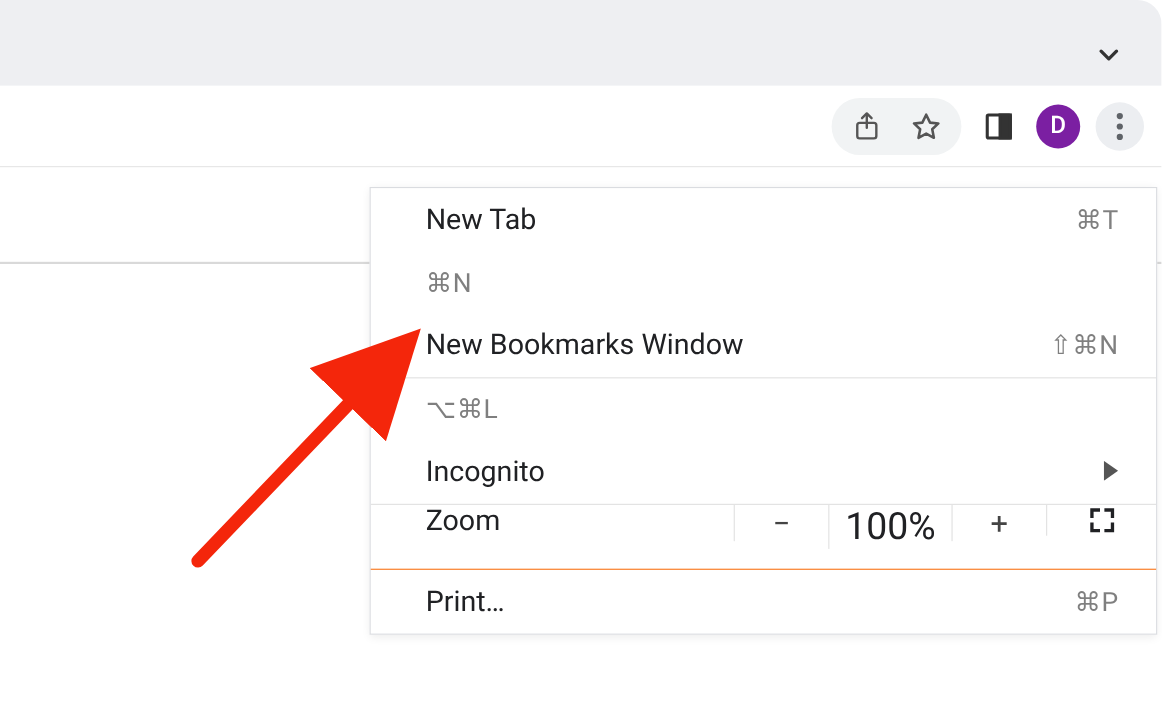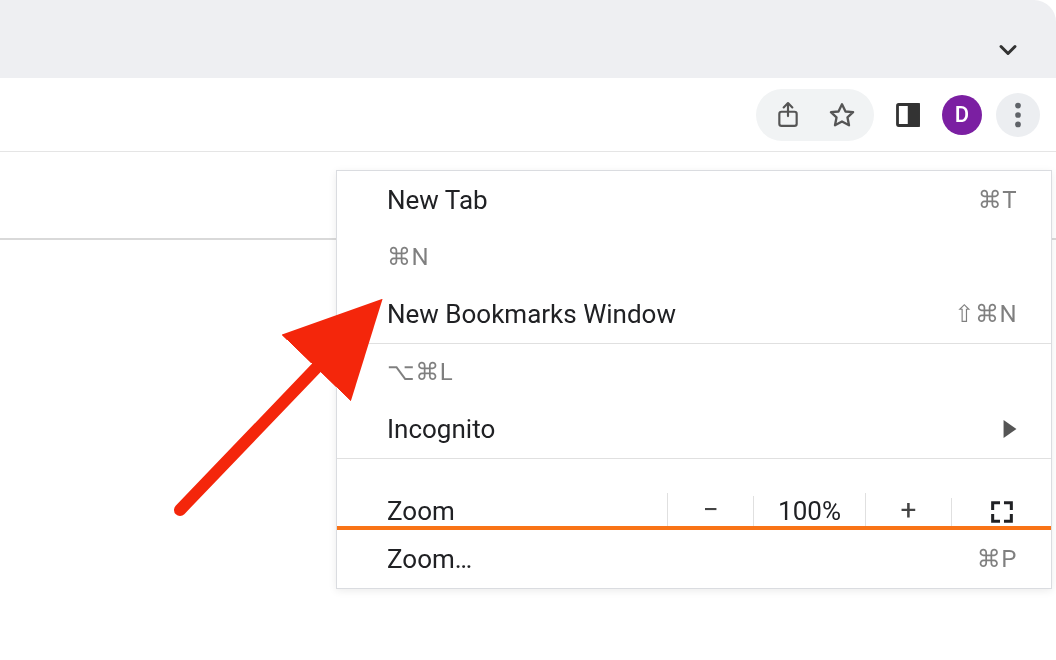--- a/index.html
+++ b/index.html
@@ -100,44 +100,44 @@
     color: rgba(0,0,0,0.5);
     font-size: 24px;
     letter-spacing: 0.5px;
   }
   .menu .sep { height: 1px; background: #e0e0e0; }
   .submenu-arrow { color: #555; }
 
   
   .zoom-row {
     display: flex;
-    align-items: flex-end;
+    align-items: flex-start;
     border-top: 1px solid #e0e0e0;
-    border-bottom: 4px solid #f97316;
-    height: 72px;
+    border-bottom: 1px solid #f97316;
+    height: 60px;
   }
   .zoom-label {
     flex: 1;
     display: flex; align-items: center;
     padding-left: 50px;
     font-size: 26px;
   }
   .zoom-cell {
     width: 86px;
     border-left: 1px solid #e0e0e0;
     display: flex; align-items: center; justify-content: center;
     font-size: 28px;
     color: #444;
     cursor: pointer;
   }
   .zoom-value {
     width: 112px;
     border-left: 1px solid #e0e0e0;
     display: flex; align-items: center; justify-content: center;
-    font-size: 26px;
+    font-size: 34px;
     color: #202124;
   }
   .zoom-fs {
     width: 100px;
     border-left: 1px solid #e0e0e0;
     display: flex; align-items: center; justify-content: center;
     cursor: pointer;
   }
 
   
@@ -232,21 +232,21 @@
       <svg width="28" height="28" viewBox="0 0 24 24" fill="none" stroke="#202124" stroke-width="2.6" stroke-linecap="square">
         <path d="M4 9V4h5"></path>
           <path d="M20 9V4h-5"></path>
           <path d="M4 15v5h5"></path>
           <path d="M20 15v5h-5"></path>
       </svg>
     </div>
   </div>
 
   <div class="row">
-    <span>Zoom…</span>
+    <span>Print…</span>
     <span class="shortcut">⌘P</span>
   </div>
 </div>
 
 <svg class="arrow-overlay" width="1056" height="660">
   <defs>
     <marker id="ah" markerWidth="8" markerHeight="8" refX="6" refY="4" orient="auto">
       <polygon points="0,0 8,4 0,8" fill="#f4260b"></polygon>
     </marker>
   </defs>

